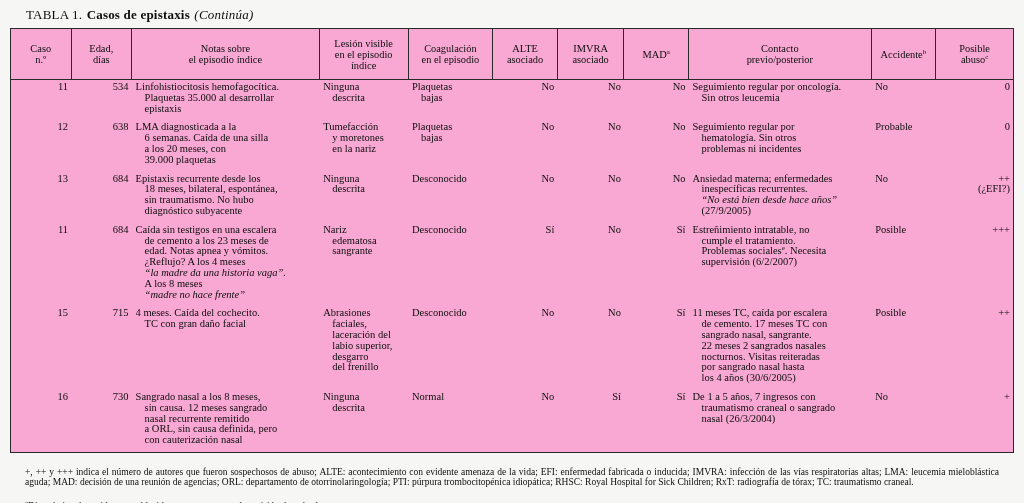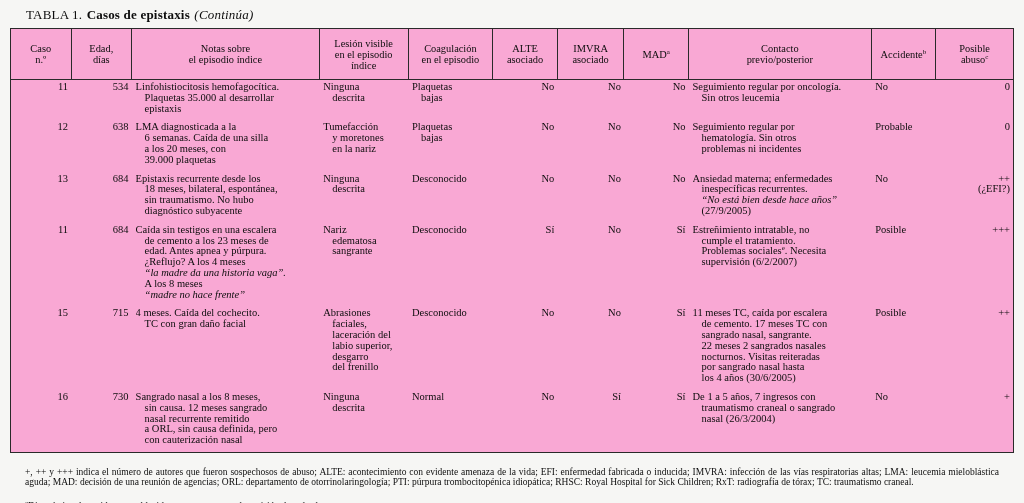--- a/index.html
+++ b/index.html
@@ -224,21 +224,21 @@
         <tr>
           <td class="col-center">
             <div class="ln"><span>11</span></div>
           </td>
           <td class="col-center">
             <div class="ln"><span>684</span></div>
           </td>
           <td class="col-left">
             <div class="ln"><span>Caída sin testigos en una escalera</span></div>
             <div class="ln ind"><span>de cemento a los 23 meses de</span></div>
-            <div class="ln ind"><span>edad. Antes apnea y púrpura.</span></div>
+            <div class="ln ind"><span>edad. Notas apnea y vómitos.</span></div>
             <div class="ln ind"><span>¿Reflujo? A los 4 meses</span></div>
             <div class="ln ind"><span class="it">“la madre da una historia vaga”.</span></div>
             <div class="ln ind"><span>A los 8 meses</span></div>
             <div class="ln ind"><span class="it">“madre no hace frente”</span></div>
           </td>
           <td class="col-left">
             <div class="ln"><span>Nariz</span></div>
             <div class="ln ind"><span>edematosa</span></div>
             <div class="ln ind"><span>sangrante</span></div>
           </td>

